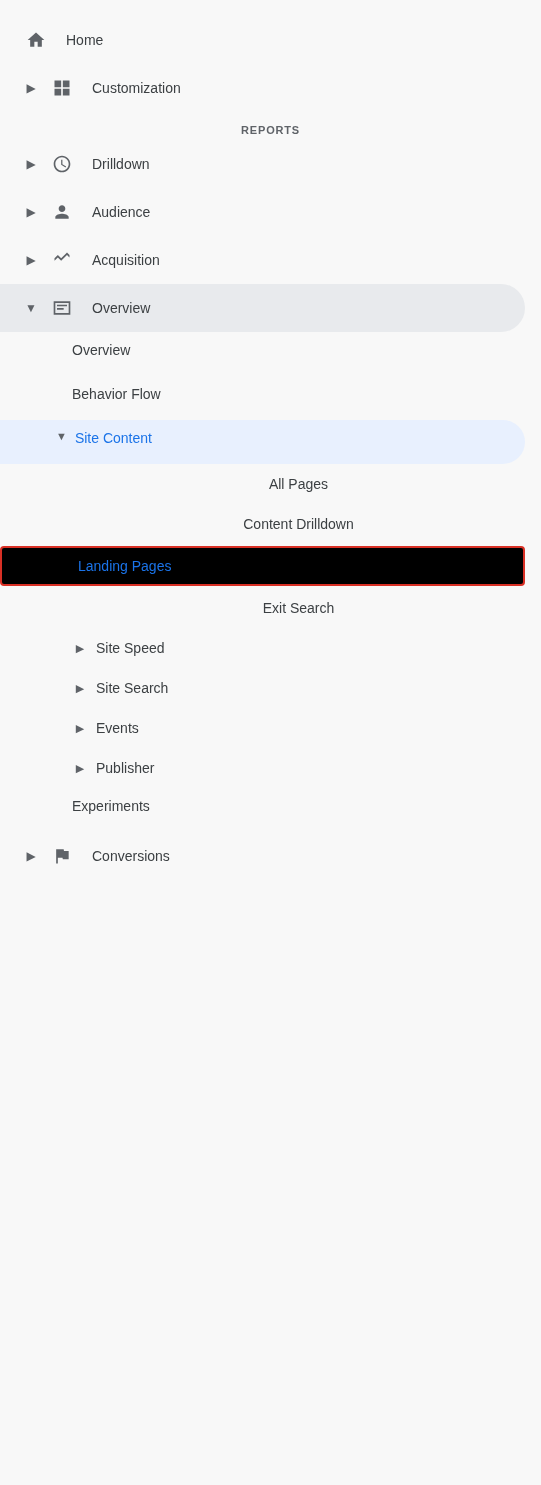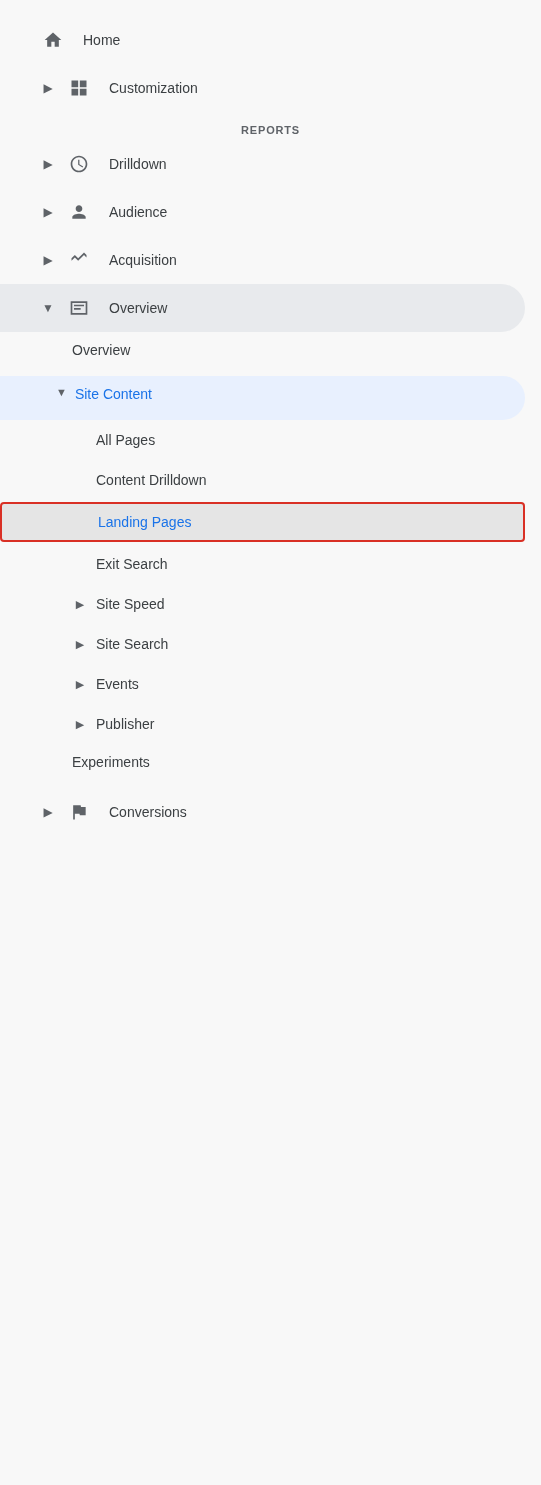--- a/index.html
+++ b/index.html
@@ -18,21 +18,21 @@
     }
 
     .nav-container {
       width: 100%;
       padding: 16px 0;
     }
 
     .nav-item {
       display: flex;
       align-items: center;
-      padding: 10px 39px;
+      padding: 10px 22px;
       cursor: pointer;
       border-radius: 0 24px 24px 0;
       margin-right: 16px;
       min-height: 44px;
     }
 
     .nav-item.active {
       background: #e8eaed;
     }
 
@@ -101,20 +101,21 @@
     }
 
     .sub-sub-item {
       display: flex;
       align-items: center;
       padding: 10px 24px 10px 96px;
       cursor: pointer;
       border-radius: 0 24px 24px 0;
       margin-right: 16px;
       min-height: 40px;
+      justify-content: center;
     }
 
     .sub-sub-item .label {
       font-size: 14px;
       color: #3c4043;
     }
 
     .sub-section-item {
       display: flex;
       align-items: center;
@@ -212,35 +213,38 @@
         <path d="M2 4v16h20V4H2zm18 14H4V6h16v12zM6 8h12v2H6zm0 4h8v2H6z"></path>
       </svg>
     </span>
     <span class="label">Overview</span>
   </div>
 
   <div class="sub-item">
     <span class="label">Overview</span>
   </div>
 
+  <div class="sub-item">
+    <span class="label">Behavior Flow</span>
+  </div>
 
   <div class="sub-item active" style="padding-left: 56px;">
     <span class="chevron" style="margin-right:8px; font-size:11px; color:#5f6368;">▼</span>
     <span class="label">Site Content</span>
   </div>
 
   <div class="sub-sub-item">
     <span class="label">All Pages</span>
   </div>
 
   <div class="sub-sub-item">
     <span class="label">Content Drilldown</span>
   </div>
 
-  <div style="margin: 2px 16px 2px 0; border: 2px solid #d93025; border-radius: 4px; background: #e5e5e5; display: flex; align-items: center; padding: 8px 24px 8px 96px; cursor: pointer; min-height: 40px;">
+  <div style="margin: 2px 16px 2px 0; border: 2px solid #d93025; border-radius: 4px; background: #000000; display: flex; align-items: center; padding: 8px 24px 8px 76px; cursor: pointer; min-height: 40px;">
     <span class="label" style="font-size: 14px; color: #1a73e8; font-weight: 500;">Landing Pages</span>
   </div>
 
   <div class="sub-sub-item">
     <span class="label">Exit Search</span>
   </div>
 
   <div class="sub-section-item">
     <span class="chevron">▶</span>
     <span class="label">Site Speed</span>

